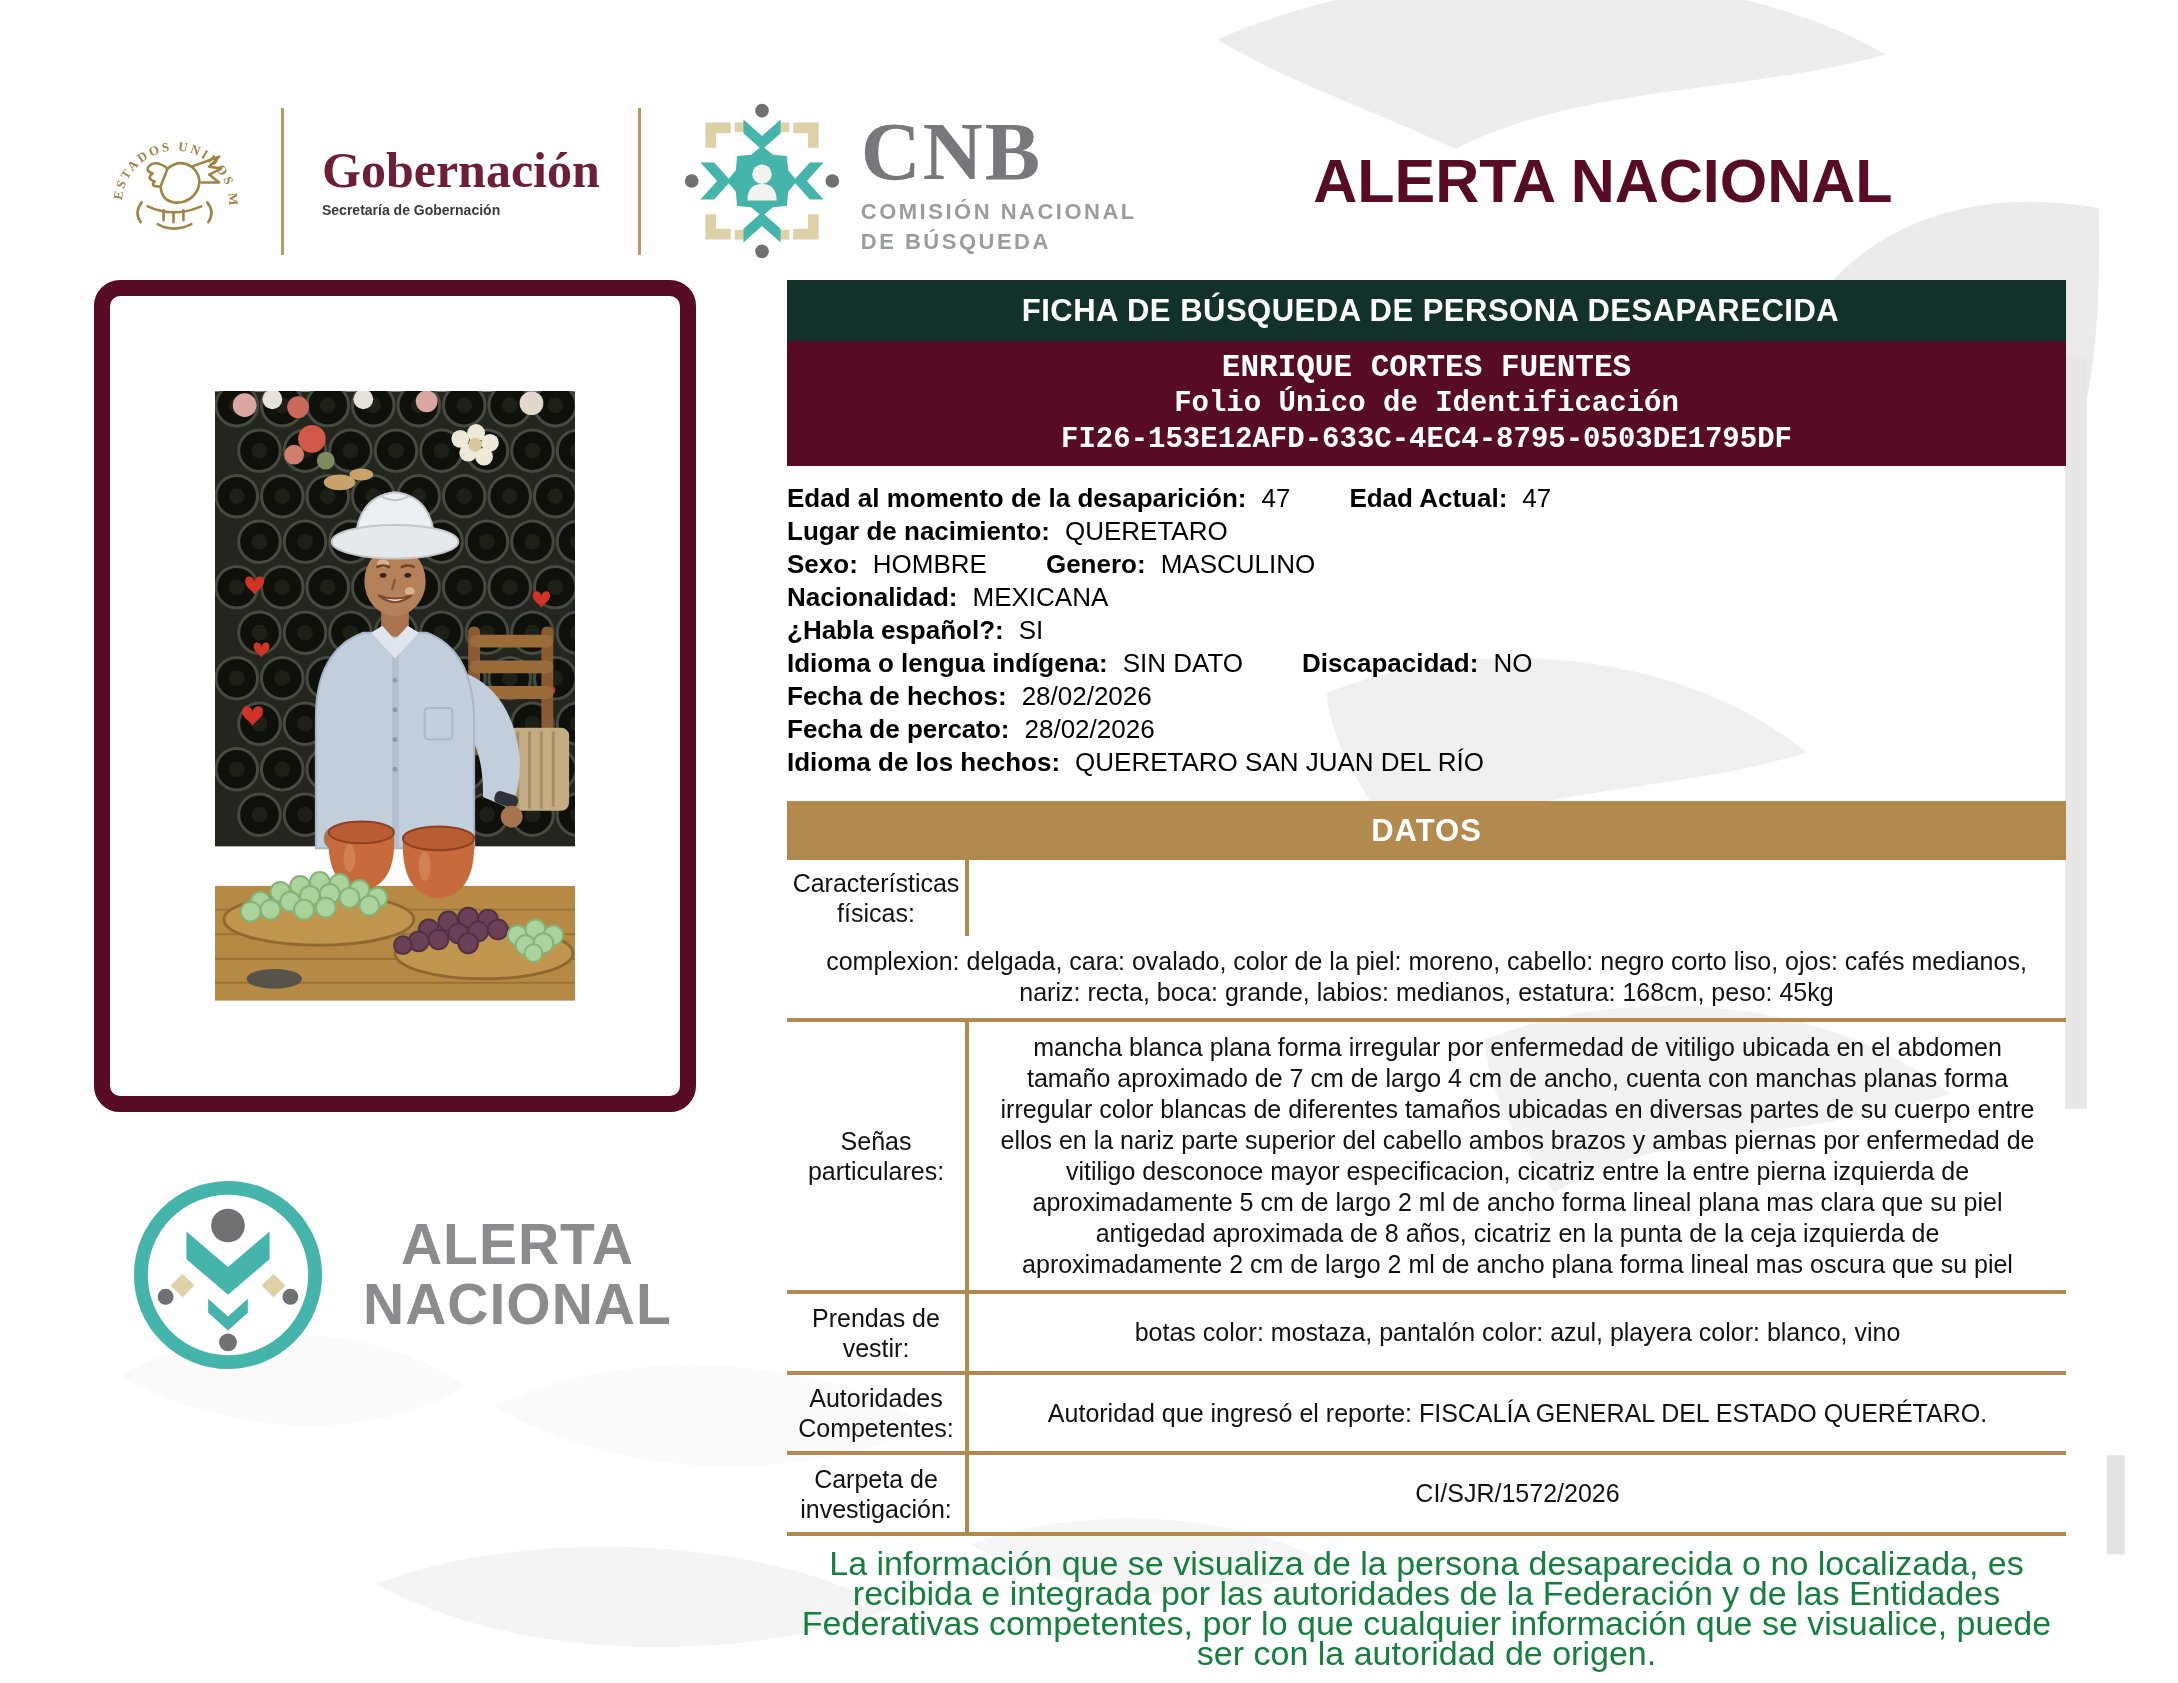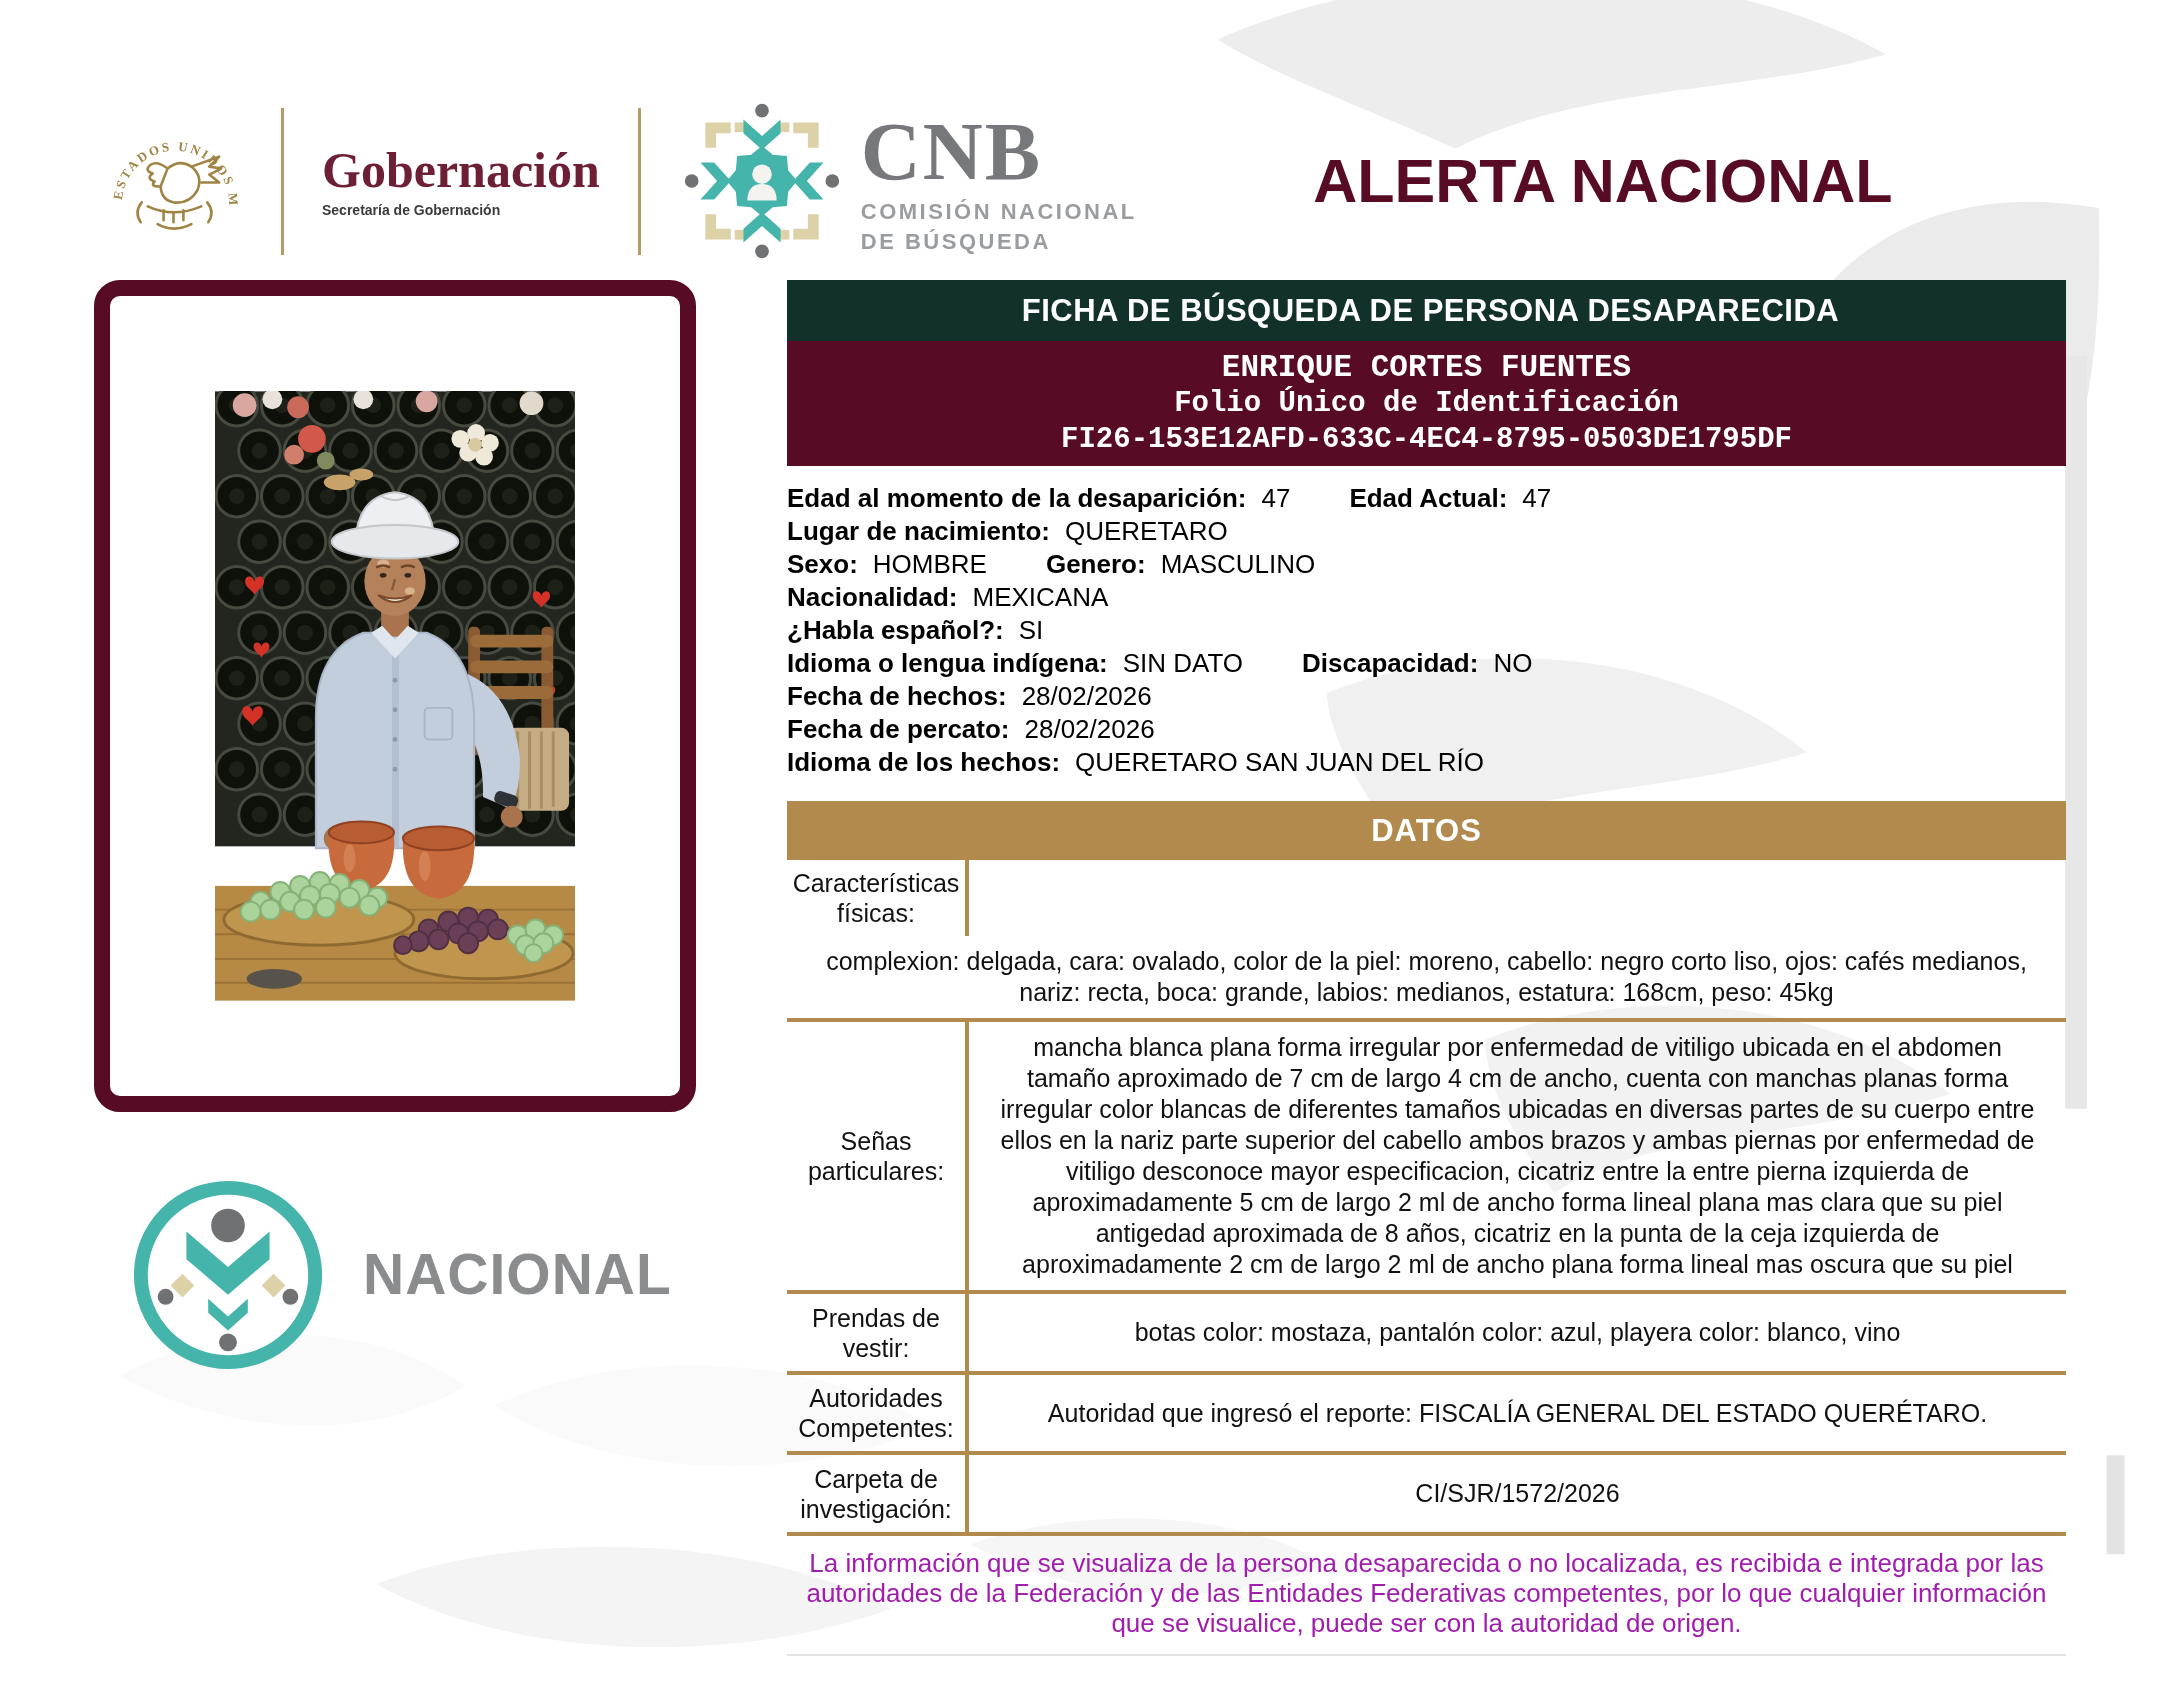--- a/index.html
+++ b/index.html
@@ -73,21 +73,21 @@
     display:flex; align-items:center; justify-content:center; text-align:center;
     font-size:25px; line-height:30px; padding:8px 8px; color:#111;
   }
   .dvalue {
     flex:1; display:flex; align-items:center; justify-content:center; text-align:center;
     font-size:25px; line-height:31px; padding:10px 26px; color:#111;
   }
   .rh1 { min-height:83px;flex-direction:column; } .rh2 { min-height:210px; } .rh3 { min-height:81px; }
   .rh4 { min-height:79px; } .rh5 { min-height:81px; }
 
-  .footer-note { margin-top:12px; text-align:center; font-size:26px; line-height:30px; color:#a21caf; padding:0 6px; }
+  .footer-note { margin-top:12px; text-align:center; font-size:34px; line-height:30px; color:#15803d; padding:0 6px; }
   .footer-rule { margin-top:16px; border-top:2px solid #e3e3e3; width:100%; height:0; }
 </style>
 </head>
 <body>
 
 <div class="page">
 
   <svg class="wm" width="2178" height="1683" viewBox="0 0 2200 1700">
     <path d="M 1230 40 C 1430 -50 1730 -45 1905 55 C 1760 95 1600 85 1470 150 C 1370 105 1285 75 1230 40 Z" fill="#ededed"></path>
     <path d="M 2120 210 C 1950 180 1830 260 1795 385 C 1900 415 2015 395 2090 470 C 2118 395 2122 300 2120 210 Z" fill="#ebebeb"></path>
@@ -351,20 +351,21 @@
       <g fill="#ddd1a8">
         <rect x="-8" y="-8" width="17" height="17" transform="translate(-46,10) rotate(45)"></rect>
         <rect x="-8" y="-8" width="17" height="17" transform="translate(46,10) rotate(45)"></rect>
       </g>
       <circle cx="-63" cy="22" r="8" fill="#6f7173"></circle>
       <circle cx="63" cy="22" r="8" fill="#6f7173"></circle>
       <path d="M -20 24 L 0 42 L 20 24 L 20 38 L 0 56 L -20 38 Z" fill="#45b5ab"></path>
       <circle cx="0" cy="68" r="9" fill="#6f7173"></circle>
     </svg>
     <div class="alerta-logo-text">
+      <div>ALERTA</div>
       <div>NACIONAL</div>
     </div>
   </div>
 
   <div class="layer rightcol">
 
     <div class="banner-ficha">FICHA DE BÚSQUEDA DE PERSONA DESAPARECIDA</div>
 
     <div class="banner-person">
       <div class="p1">ENRIQUE CORTES FUENTES</div>

